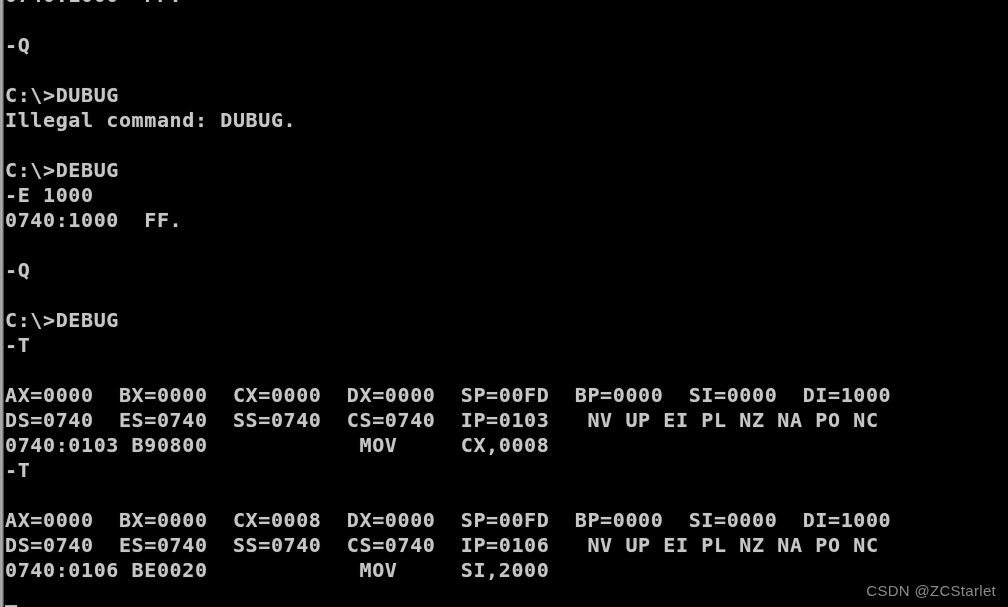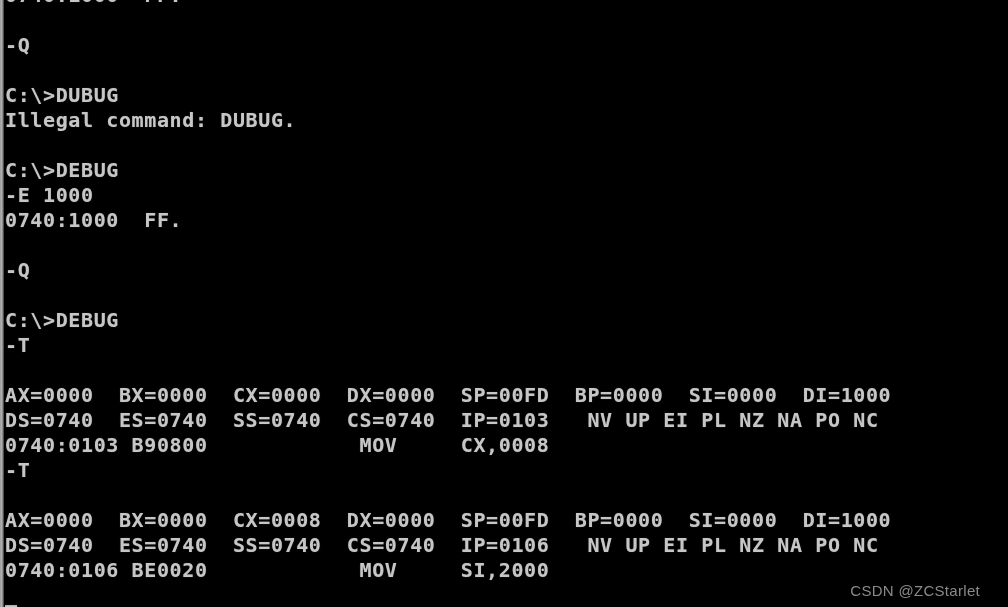--- a/index.html
+++ b/index.html
@@ -46,21 +46,21 @@
     font-size: 20px;
     line-height: 25px;
     letter-spacing: 0.62px;
     white-space: pre;
     font-weight: 700;
     text-shadow: 0 0 1px rgba(200,200,200,0.45);
     -webkit-font-smoothing: none;
   }
   #watermark {
     position: absolute;
-    right: 28px;
+    right: 12px;
     bottom: 8px;
     color: #8a8a8a;
     font-family: "Liberation Sans", sans-serif;
     font-size: 15px;
     letter-spacing: 0.3px;
     white-space: pre;
     z-index: 6;
   }
 </style>
 </head>

